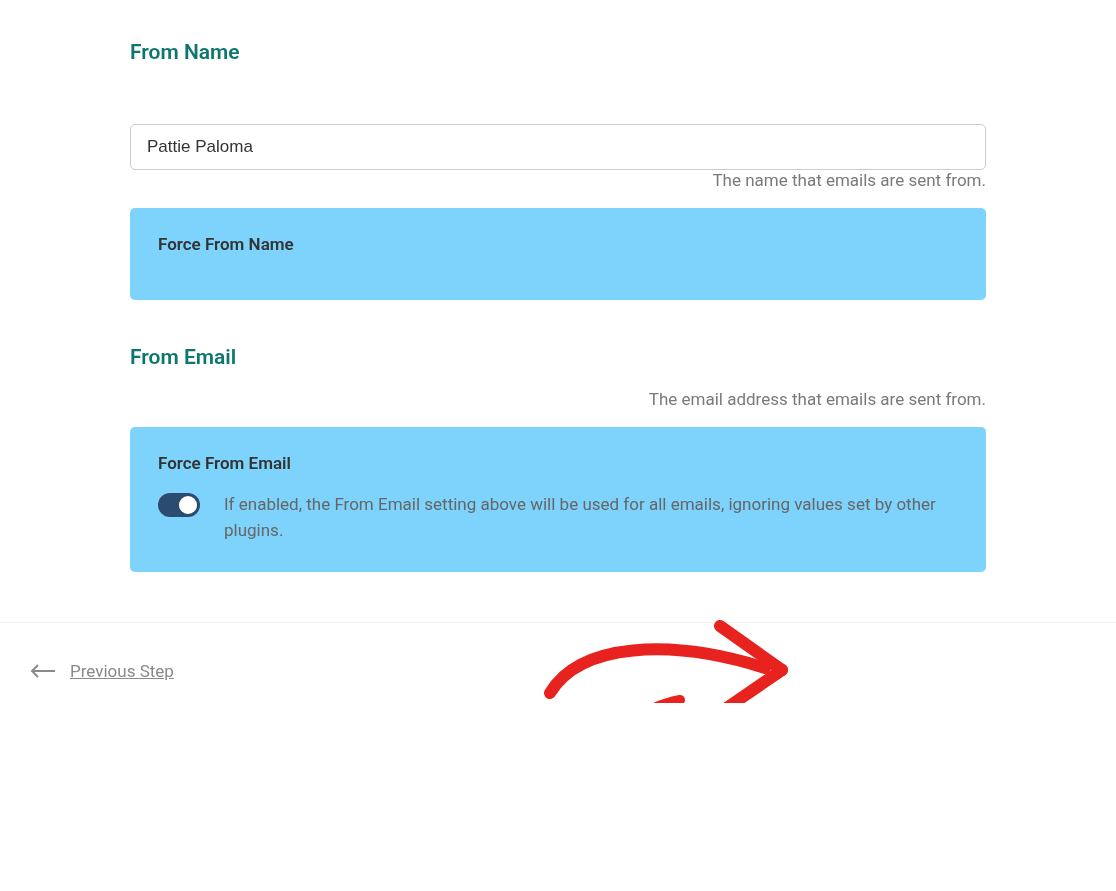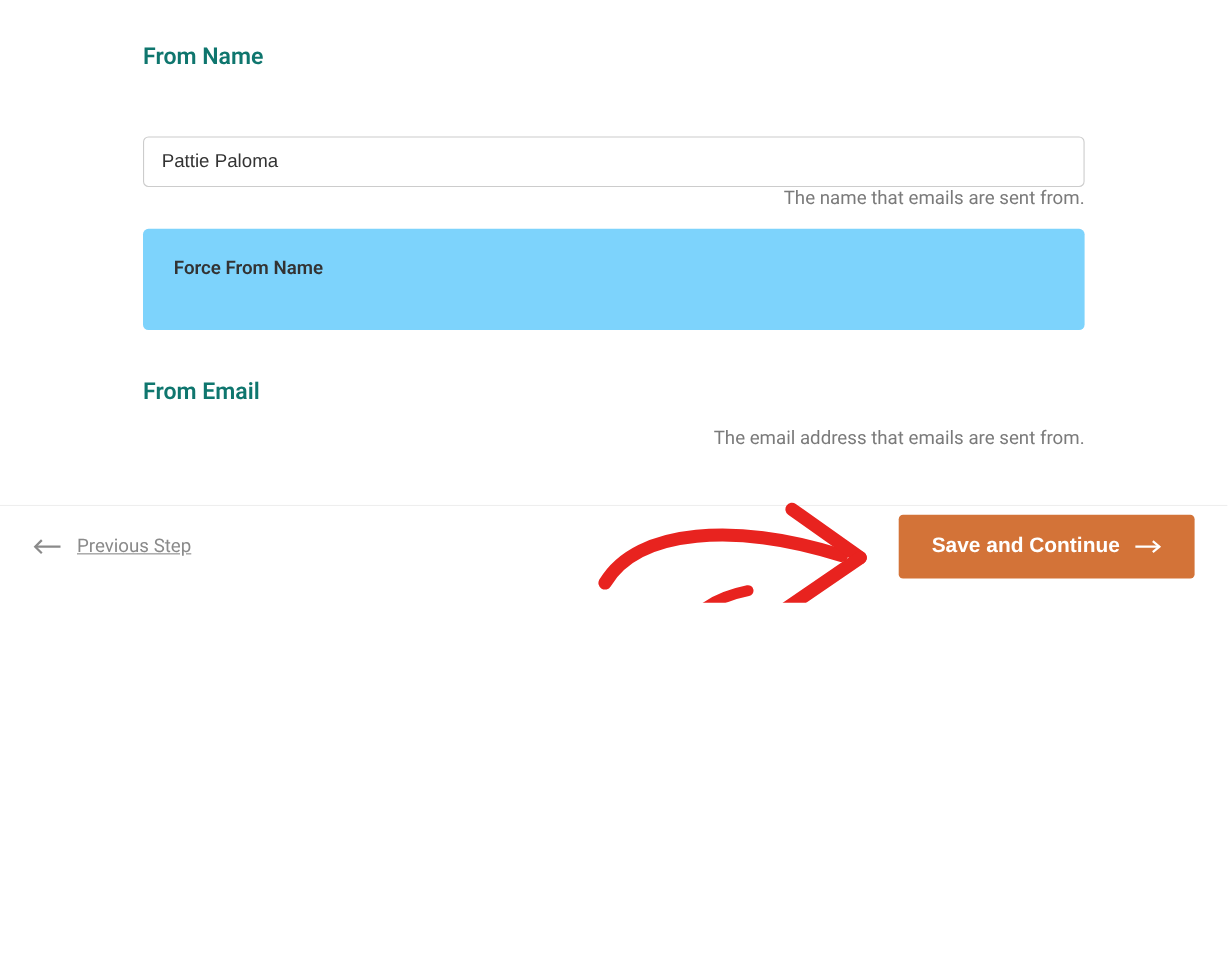--- a/index.html
+++ b/index.html
@@ -80,21 +80,21 @@
       background: #fff;
     }
     .toggle-desc {
       font-size: 17px;
       color: #666;
       line-height: 1.55;
     }
     .footer {
       border-top: 1px solid #eee;
       margin-top: 50px;
-      padding: 8px 30px 22px 30px;
+      padding: 38px 30px 22px 30px;
       display: flex;
       justify-content: space-between;
       align-items: center;
       position: relative;
     }
     .prev-step {
       display: inline-flex;
       align-items: center;
       gap: 14px;
       color: #8a8a8a;
@@ -143,20 +143,27 @@
 
     <div class="panel">
       <div class="panel-title">Force From Name</div>
     </div>
   </div>
 
   <div class="section">
     <div class="section-label">From Email</div>
     <div class="help-text">The email address that emails are sent from.</div>
 
+    <div class="panel">
+      <div class="panel-title">Force From Email</div>
+      <div class="toggle-row">
+        <div class="toggle"></div>
+        <div class="toggle-desc">If enabled, the From Email setting above will be used for all emails, ignoring values set by other plugins.</div>
+      </div>
+    </div>
   </div>
 
 </div>
 
 <div class="footer">
   <div class="prev-step">
     <span class="arrow-left-icon">
       <svg width="26" height="14" viewBox="0 0 26 14" fill="none">
         <line x1="2" y1="7" x2="25" y2="7" stroke="#8a8a8a" stroke-width="2"></line>
         <polyline points="8,1 2,7 8,13" stroke="#8a8a8a" stroke-width="2" fill="none"></polyline>
@@ -167,22 +174,13 @@
 
   <div class="annotation">
     <svg width="290" height="130" viewBox="0 0 290 130">
       <path d="M 30 85 C 60 35, 150 30, 245 60" stroke="#e8231f" stroke-width="12" fill="none" stroke-linecap="round"></path>
       <path d="M 200 18 L 262 62" stroke="#e8231f" stroke-width="12" fill="none" stroke-linecap="round"></path>
       <path d="M 195 108 L 262 62" stroke="#e8231f" stroke-width="12" fill="none" stroke-linecap="round"></path>
       <path d="M 118 110 C 130 100, 145 95, 160 92" stroke="#e8231f" stroke-width="10" fill="none" stroke-linecap="round"></path>
     </svg>
   </div>
 
-  <button class="save-btn">
-    <span>Save and Continue</span>
-    <span>
-      <svg width="24" height="12" viewBox="0 0 24 12" fill="none">
-        <line x1="0" y1="6" x2="22" y2="6" stroke="#fff" stroke-width="2"></line>
-        <polyline points="16,1 22,6 16,11" stroke="#fff" stroke-width="2" fill="none"></polyline>
-      </svg>
-    </span>
-  </button>
 </div>
 
 </body></html>

